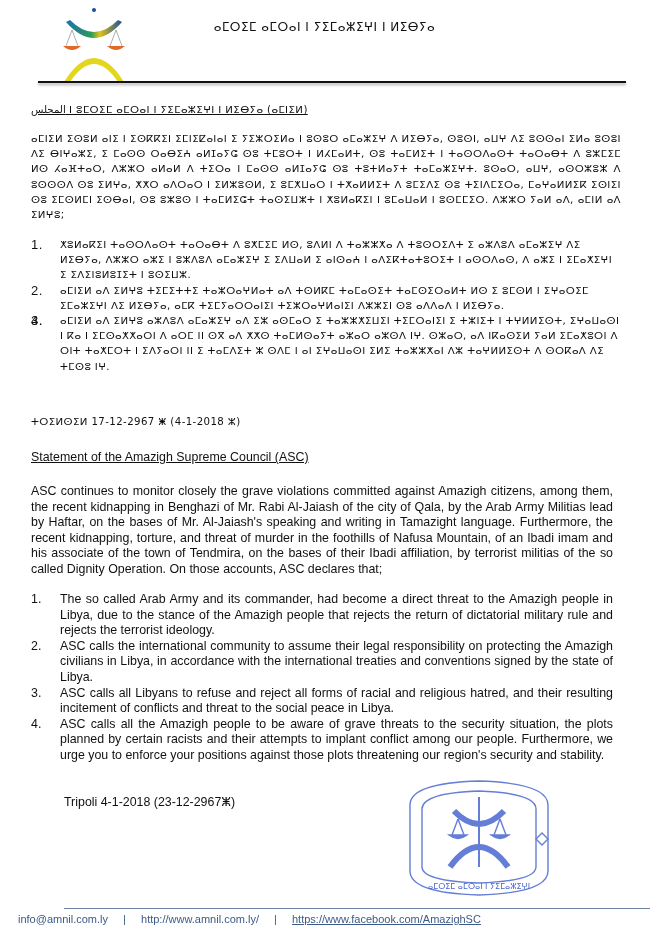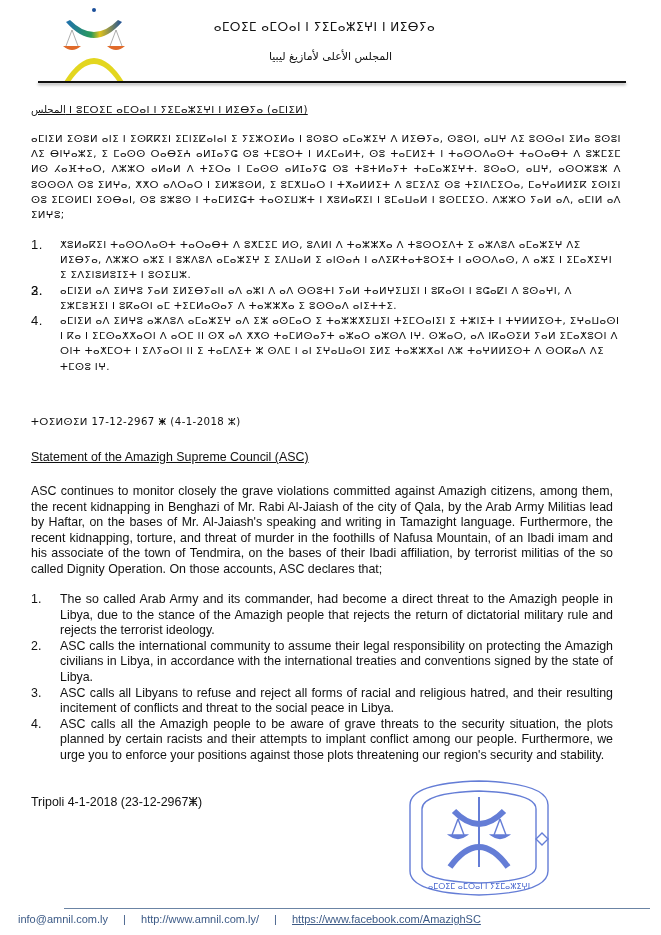--- a/index.html
+++ b/index.html
@@ -23,21 +23,21 @@
   .tif-list li { position:relative; padding-left:29px; }
   .tif-list .num { position:absolute; left:0; top:0; font-family:"Liberation Sans", sans-serif; font-size:13px; }
   .tif-date { top:414px; }
 
   .en { position:absolute; left:31px; width:582px; font-size:12.4px; line-height:15.6px; }
   .en-title { top:450px; text-decoration:underline; }
   .en-para { top:484px; text-align:justify; }
   .en-list { top:592px; margin:0; padding:0; list-style:none; }
   .en-list li { position:relative; padding-left:29px; text-align:justify; }
   .en-list .num { position:absolute; left:0; top:0; }
-  .en-date { top:795px; }
+  .en-date { top:795px;margin-left:33px; }
 
   .stamp { position:absolute; left:392px; top:775px; width:175px; height:125px; }
   .footer-rule { position:absolute; left:64px; top:908px; width:586px; height:1px; background:#6b84a4; }
   .footer { position:absolute; left:12px; top:913px; width:661px; text-align:left; font-size:11px; color:#3c5a86; }
   .footer span { margin:0 6px; }
   .fb { text-decoration:underline; }
 </style>
 </head>
 <body>
 
@@ -62,30 +62,29 @@
     <path d="M8 18 Q36 50 64 18 L60 16 Q36 40 12 16 Z" fill="url(#arc1)"></path>
     <line x1="14" y1="26" x2="8" y2="42" stroke="#777" stroke-width="0.6"></line>
     <line x1="14" y1="26" x2="20" y2="42" stroke="#777" stroke-width="0.6"></line>
     <path d="M5 42 L23 42 Q14 50 5 42 Z" fill="#e06a2a"></path>
     <line x1="58" y1="26" x2="52" y2="42" stroke="#777" stroke-width="0.6"></line>
     <line x1="58" y1="26" x2="64" y2="42" stroke="#777" stroke-width="0.6"></line>
     <path d="M49 42 L67 42 Q58 50 49 42 Z" fill="#e06a2a"></path>
     <path d="M6 78 Q36 30 66 78 L60 78 Q36 42 12 78 Z" fill="#e3d61f"></path>
   </svg>
   <div class="h-tif">ⴰⵎⵔⵉⵎ ⴰⵎⵔⴰⵏ ⵏ ⵢⵉⵎⴰⵣⵉⵖⵏ ⵏ ⵍⵉⴱⵢⴰ</div>
-  <div class="h-ar">المجلس الأعلى لأمازيغ ليبيا</div>
   <div class="h-rule"></div>
 </div>
 
 <div class="tif tif-title">المجلس ⵏ ⵓⵎⵔⵉⵎ ⴰⵎⵔⴰⵏ ⵏ ⵢⵉⵎⴰⵣⵉⵖⵏ ⵏ ⵍⵉⴱⵢⴰ (ⴰⵎⵏⵉⵍ)</div>
 <div class="tif tif-para">ⴰⵎⵏⵉⵍ ⵉⵙⵓⵍ ⴰⵏⵉ ⵏ ⵉⵙⴽⴽⵉⵏ ⵉⵎⵏⵉⵇⴰⵏⴰⵏ ⵉ ⵢⵉⵣⵔⵉⵍⴰ ⵏ ⵓⵙⵓⵔ ⴰⵎⴰⵣⵉⵖ ⴷ ⵍⵉⴱⵢⴰ, ⵙⵓⵙⵏ, ⴰⵡⵖ ⴷⵉ ⵓⵙⵙⴰⵏ ⵉⵍⴰ ⵓⵙⵓⵏ ⴷⵉ ⴱⵏⵖⴰⵣⵉ, ⵉ ⵎⴰⵙⵙ ⵔⴰⴱⵉⵄ ⴰⵍⵊⴰⵢⵛ ⵙⵓ ⵜⵎⵓⵔⵜ ⵏ ⵍⵃⵎⴰⵍⵜ, ⵙⵓ ⵜⴰⵎⵍⵉⵜ ⵏ ⵜⴰⵙⵔⴷⴰⵙⵜ ⵜⴰⵔⴰⴱⵜ ⴷ ⵓⵣⵎⵉⵎ ⵍⵙ ⵃⴰⴼⵜⴰⵔ, ⴷⵣⵣⵔ ⴰⵍⴰⵍ ⴷ ⵜⵉⵔⴰ ⵏ ⵎⴰⵙⵙ ⴰⵍⵊⴰⵢⵛ ⵙⵓ ⵜⵓⵜⵍⴰⵢⵜ ⵜⴰⵎⴰⵣⵉⵖⵜ. ⵓⵙⴰⵔ, ⴰⵡⵖ, ⴰⵙⵔⵣⵓⵣ ⴷ ⵓⵙⵙⵙⴷ ⵙⵓ ⵉⵍⵖⴰ, ⵅⵅⵔ ⴰⴷⵔⴰⵔ ⵏ ⵉⵍⵣⵓⵙⵍ, ⵉ ⵓⵎⵅⵡⴰⵔ ⵏ ⵜⵅⴰⵍⵍⵉⵜ ⴷ ⵓⵎⵉⴷⵉ ⵙⵓ ⵜⵉⵏⴷⵎⵉⵔⴰ, ⵎⴰⵖⴰⵍⵍⵉⴽ ⵉⵙⵏⵉⵏ ⵙⵓ ⵉⵎⵙⵍⵎⵏ ⵉⵙⴱⴰⵏ, ⵙⵓ ⵓⵣⵓⵙ ⵏ ⵜⴰⵎⵍⵉⵛⵜ ⵜⴰⵙⵉⵡⵣⵜ ⵏ ⵅⵓⵍⴰⴽⵉⵏ ⵏ ⵓⵎⴰⵡⴰⵍ ⵏ ⵓⵙⵎⵎⵉⵔ. ⴷⵣⵣⵔ ⵢⴰⵍ ⴰⴷ, ⴰⵎⵏⵍ ⴰⴷ ⵉⵍⵖⵓ;</div>
 <ol class="tif tif-list">
   <li><span class="num">1.</span><span>ⵅⵓⵍⴰⴽⵉⵏ ⵜⴰⵙⵔⴷⴰⵙⵜ ⵜⴰⵔⴰⴱⵜ ⴷ ⵓⵅⵎⵉⵎ ⵍⵙ, ⵓⴷⵍⵏ ⴷ ⵜⴰⵣⵣⵅⴰ ⴷ ⵜⵓⵙⵔⵉⴷⵜ ⵉ ⴰⵣⴷⵓⴷ ⴰⵎⴰⵣⵉⵖ ⴷⵉ ⵍⵉⴱⵢⴰ, ⴷⵣⵣⵔ ⴰⵣⵉ ⵏ ⵓⵣⴷⵓⴷ ⴰⵎⴰⵣⵉⵖ ⵉ ⵉⴷⵡⴰⵍ ⵉ ⴰⵏⵙⴰⵄ ⵏ ⴰⴷⵉⴽⵜⴰⵜⵓⵔⵉⵜ ⵏ ⴰⵙⵔⴷⴰⵙ, ⴷ ⴰⵣⵉ ⵏ ⵉⵎⴰⵅⵉⵖⵏ ⵉ ⵉⴷⵉⵏⵓⵍⵓⵊⵉⵜ ⵏ ⵓⵙⵉⵡⵣ.</span></li>
-  <li><span class="num">2.</span></li>
-  <li><span class="num">3.</span><span>ⴰⵎⵏⵉⵍ ⴰⴷ ⵉⵍⵖⵓ ⵢⴰⵍ ⵉⵍⵉⴱⵢⴰⵏⵏ ⴰⴷ ⴰⵣⵏ ⴷ ⴰⴷ ⵙⵙⵓⵜⵏ ⵢⴰⵍ ⵜⴰⵍⵖⵉⵡⵉⵏ ⵏ ⵓⴽⴰⵙⵏ ⵏ ⵓⵛⴰⵇⵏ ⴷ ⵓⵙⴰⵖⵏ, ⴷ ⵉⵣⵎⵓⴼⵉⵏ ⵏ ⵓⴽⴰⵙⵏ ⴰⵎ ⵜⵉⵎⵍⴰⵙⴰⵢ ⴷ ⵜⴰⵣⵣⵅⴰ ⵉ ⵓⵙⵙⴰⴷ ⴰⵏⵉⵜⵜⵉ.</span></li>
+  <li><span class="num">2.</span><span>ⴰⵎⵏⵉⵍ ⴰⴷ ⵉⵍⵖⵓ ⵜⵉⵎⵉⵜⵜⵉ ⵜⴰⵣⵔⴰⵖⵍⴰⵜ ⴰⴷ ⵜⵙⵍⴽⵎ ⵜⴰⵎⴰⵙⵉⵜ ⵜⴰⵎⵙⵉⵔⴰⵍⵜ ⵍⵙ ⵉ ⵓⵎⵙⵍ ⵏ ⵉⵖⴰⵔⵉⵎ ⵉⵎⴰⵣⵉⵖⵏ ⴷⵉ ⵍⵉⴱⵢⴰ, ⴰⵎⴽ ⵜⵉⵎⵢⴰⵔⵔⴰⵏⵉⵏ ⵜⵉⵣⵔⴰⵖⵍⴰⵏⵉⵏ ⴷⵣⵣⵉⵏ ⵙⵓ ⴰⴷⴷⴰⴷ ⵏ ⵍⵉⴱⵢⴰ.</span></li>
+  <li><span class="num">3.</span></li>
   <li><span class="num">4.</span><span>ⴰⵎⵏⵉⵍ ⴰⴷ ⵉⵍⵖⵓ ⴰⵣⴷⵓⴷ ⴰⵎⴰⵣⵉⵖ ⴰⴷ ⵉⵣ ⴰⵙⵎⴰⵔ ⵉ ⵜⴰⵣⵣⵅⵉⵡⵉⵏ ⵜⵉⵎⵔⴰⵏⵉⵏ ⵉ ⵜⵣⵏⵉⵜ ⵏ ⵜⵖⵍⵍⵉⵙⵜ, ⵉⵖⴰⵡⴰⵙⵏ ⵏ ⴽⴰ ⵏ ⵉⵎⵙⴰⵅⵅⴰⵔⵏ ⴷ ⴰⵔⵎ ⵏⵏ ⵙⴳ ⴰⴷ ⵅⵅⵙ ⵜⴰⵎⵍⵙⴰⵢⵜ ⴰⵣⴰⵔ ⴰⵣⵙⴷ ⵏⵖ. ⵙⵣⴰⵔ, ⴰⴷ ⵏⴽⴰⵙⵉⵍ ⵢⴰⵍ ⵉⵎⴰⵅⵓⵔⵏ ⴷ ⵔⵏⵜ ⵜⴰⵅⵎⵔⵜ ⵏ ⵉⴷⵢⴰⵔⵏ ⵏⵏ ⵉ ⵜⴰⵎⴷⵉⵜ ⵣ ⵙⴷⵎ ⵏ ⴰⵏ ⵉⵖⴰⵡⴰⵙⵏ ⵉⵍⵉ ⵜⴰⵣⵣⵅⴰⵏ ⴷⵣ ⵜⴰⵖⵍⵍⵉⵙⵜ ⴷ ⵙⵔⴽⴰⴷ ⴷⵉ ⵜⵎⵙⵓ ⵏⵖ.</span></li>
 </ol>
 <div class="tif tif-date">ⵜⵔⵉⵍⵙⵉⵍ 17-12-2967 ⵥ (4-1-2018 ⵣ)</div>
 
 <div class="en en-title">Statement of the Amazigh Supreme Council (ASC)</div>
 <div class="en en-para">ASC continues to monitor closely the grave violations committed against Amazigh citizens, among them, the recent kidnapping in Benghazi of Mr. Rabi Al-Jaiash of the city of Qala, by the Arab Army Militias lead by Haftar, on the bases of Mr. Al-Jaiash's speaking and writing in Tamazight language. Furthermore, the recent kidnapping, torture, and threat of murder in the foothills of Nafusa Mountain, of an Ibadi imam and his associate of the town of Tendmira, on the bases of their Ibadi affiliation, by terrorist militias of the so called Dignity Operation. On those accounts, ASC declares that;</div>
 <ol class="en en-list">
   <li><span class="num">1.</span><span>The so called Arab Army and its commander, had become a direct threat to the Amazigh people in Libya, due to the stance of the Amazigh people that rejects the return of dictatorial military rule and  rejects the terrorist ideology.</span></li>
   <li><span class="num">2.</span><span>ASC calls the international community to assume their legal responsibility on protecting the Amazigh civilians in Libya, in accordance with the international treaties and conventions signed by the state of Libya.</span></li>
   <li><span class="num">3.</span><span>ASC calls all Libyans to refuse and reject all forms of racial and religious hatred, and their resulting incitement of conflicts and threat to the social peace in Libya.</span></li>

